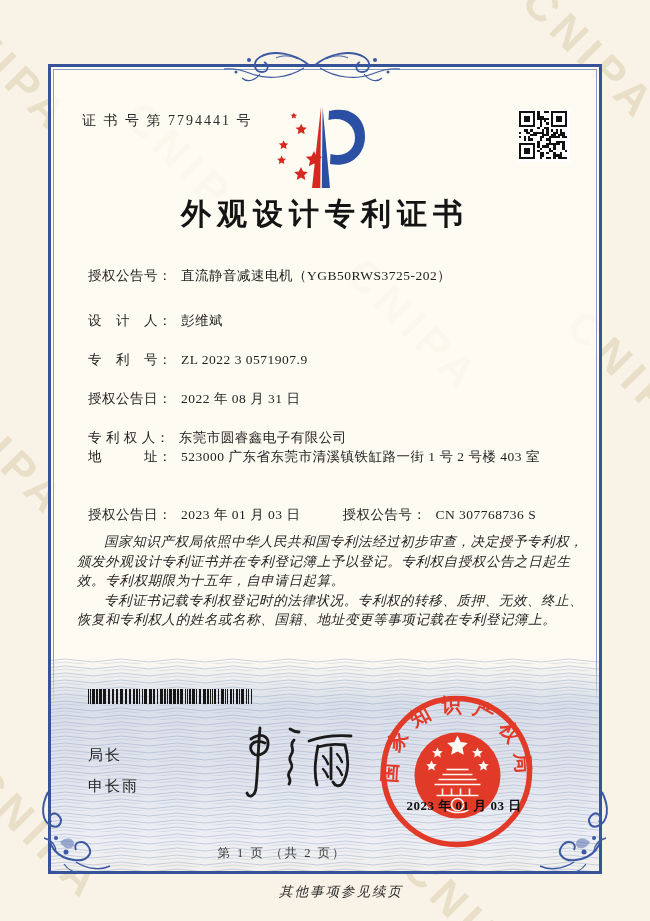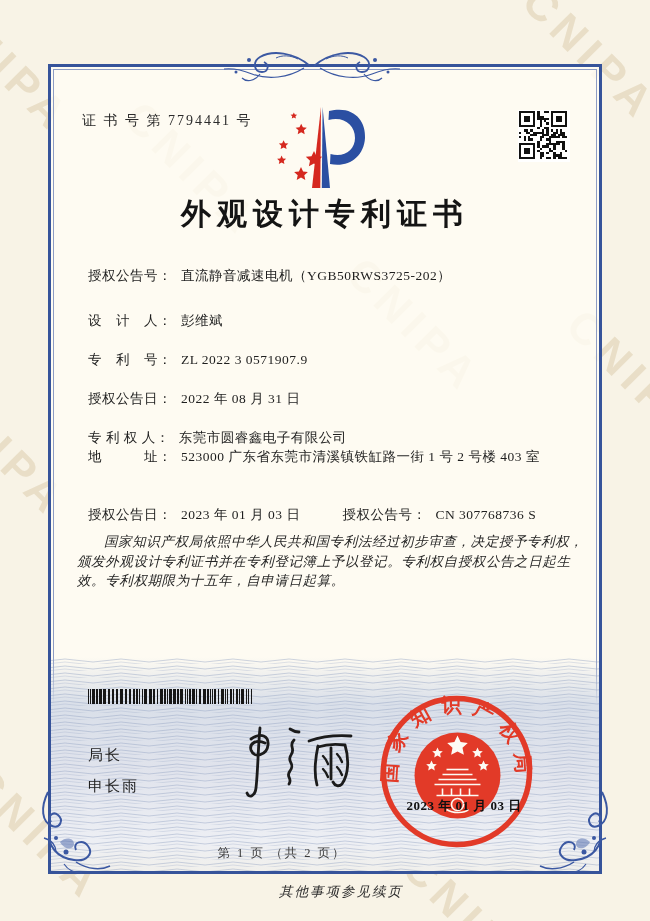--- a/index.html
+++ b/index.html
@@ -312,20 +312,21 @@
 </div>
 <div class="row" style="top:448px">
   <span class="lbl">地　　　址：</span><span class="val">523000 广东省东莞市清溪镇铁缸路一街 1 号 2 号楼 403 室</span>
 </div>
 <div class="row" style="top:506px">
   <span class="lbl">授权公告日：</span><span class="val">2023 年 01 月 03 日</span><span class="pair2"><span class="lbl">授权公告号：</span><span class="val">CN 307768736 S</span></span>
 </div>
 
 <div class="paras">
   <p>国家知识产权局依照中华人民共和国专利法经过初步审查，决定授予专利权，颁发外观设计专利证书并在专利登记簿上予以登记。专利权自授权公告之日起生效。专利权期限为十五年，自申请日起算。</p>
+  <p>专利证书记载专利权登记时的法律状况。专利权的转移、质押、无效、终止、恢复和专利权人的姓名或名称、国籍、地址变更等事项记载在专利登记簿上。</p>
 </div>
 
 <div class="barcode">
   <svg id="bcsvg" width="167" height="15" shape-rendering="crispEdges">
       <rect x="0" y="0" width="1" height="15" fill="#161616"></rect>
       <rect x="2" y="0" width="1" height="15" fill="#161616"></rect>
       <rect x="4" y="0" width="3" height="15" fill="#161616"></rect>
       <rect x="8" y="0" width="2" height="15" fill="#161616"></rect>
       <rect x="11" y="0" width="3" height="15" fill="#161616"></rect>
       <rect x="15" y="0" width="3" height="15" fill="#161616"></rect>

